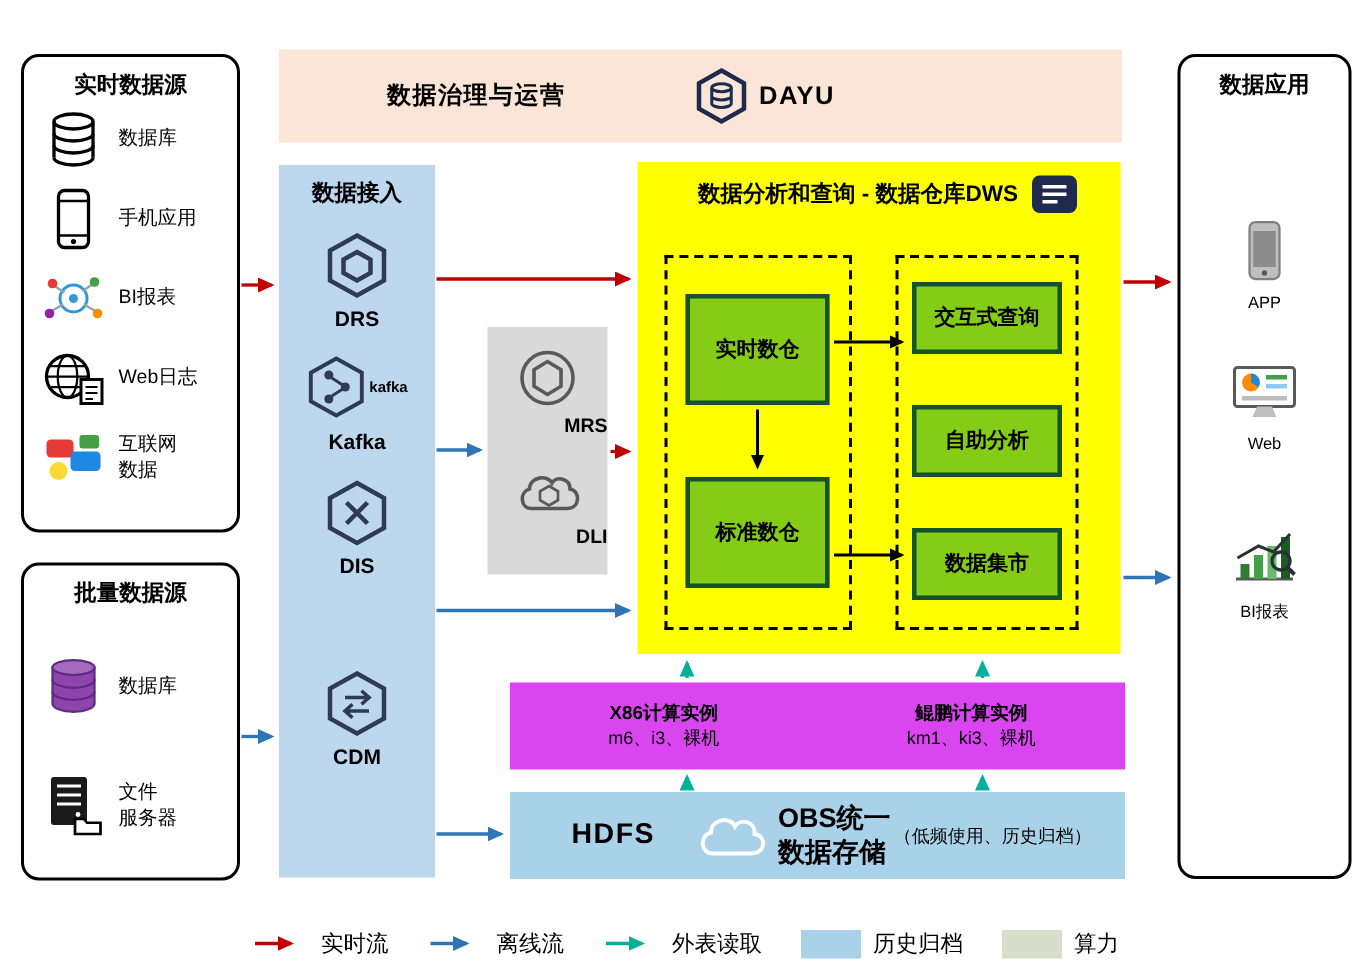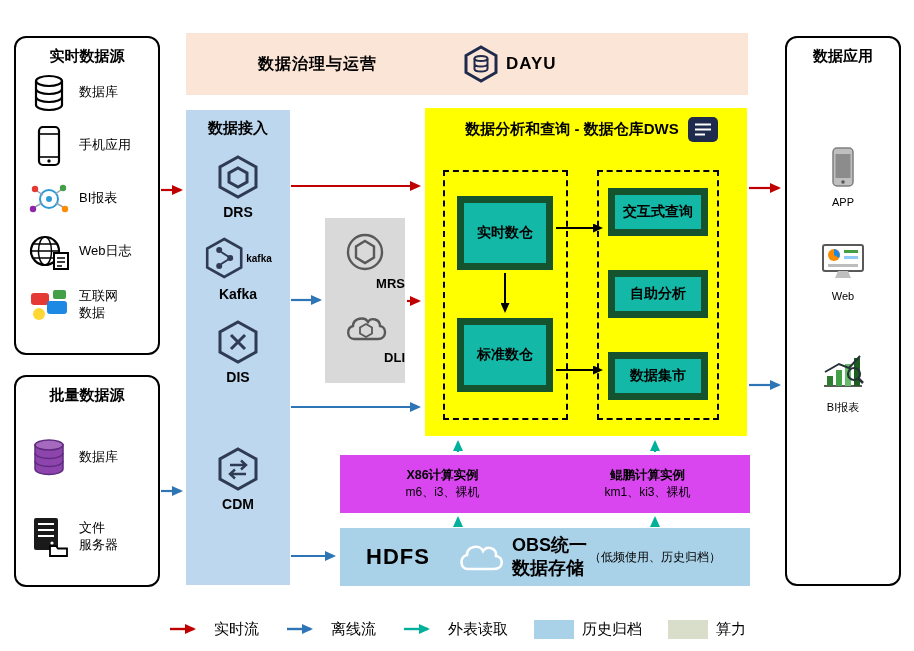--- a/index.html
+++ b/index.html
@@ -25,29 +25,29 @@
   .kafka-word { font-weight:bold; font-size:10px; }
 
   .services { position:absolute; left:325px; top:218px; width:80px; height:165px; background:#D9D9D9; }
   .svc-icon { position:absolute; left:50%; transform:translateX(-50%); }
   .svc-label { position:absolute; width:100%; text-align:right; font-weight:bold; font-size:13px; }
 
   .dws-box { position:absolute; left:425px; top:108px; width:322px; height:328px; background:#FFFF00; }
   .dws-title-row { display:flex; align-items:center; justify-content:center; gap:8px; padding-top:8px;padding-left:12px; }
   .dws-title { font-weight:bold; font-size:15px; }
   .dashed { position:absolute; border:2px dashed #000; }
-  .green { position:absolute; background:#14b8a6; border:7px solid #14532d; display:flex; align-items:center; justify-content:center; font-weight:bold; font-size:14px; }
+  .green { position:absolute; background:#84cc16; border:3px solid #14532d; display:flex; align-items:center; justify-content:center; font-weight:bold; font-size:14px; }
 
   .compute-box { position:absolute; left:340px; top:455px; width:410px; height:58px; background:#d946ef; display:flex; align-items:center; }
   .ci { flex:1; text-align:center; line-height:1.4; }
   .ci-title { font-weight:bold; font-size:12.5px; }
   .ci-spec { font-size:12px; }
 
   .hdfs-box { position:absolute; left:340px; top:528px; width:410px; height:58px; background:#A9D2E8; display:flex; align-items:center; }
-  .hdfs-label { font-weight:bold; font-size:22px; margin-left:26px; letter-spacing:1px; }
+  .hdfs-label { font-weight:bold; font-size:19px; margin-left:41px; letter-spacing:1px; }
   .obs-label { font-weight:bold; font-size:18px; line-height:1.3; white-space:pre-line; margin-left:8px; }
   .obs-note { font-size:12px; margin-left:2px; }
   .obs-cloud { margin-left:26px; }
 
   .app-item { display:flex; flex-direction:column; align-items:center; gap:8px; }
   .app-label { font-size:11px; }
 
   .legend { position:absolute; left:0; top:612px; width:914px; height:34px; display:flex; align-items:center; justify-content:center; gap:26px; }
   .lg-item { display:flex; align-items:center; gap:8px; }
   .lg-label { font-size:15px; }

